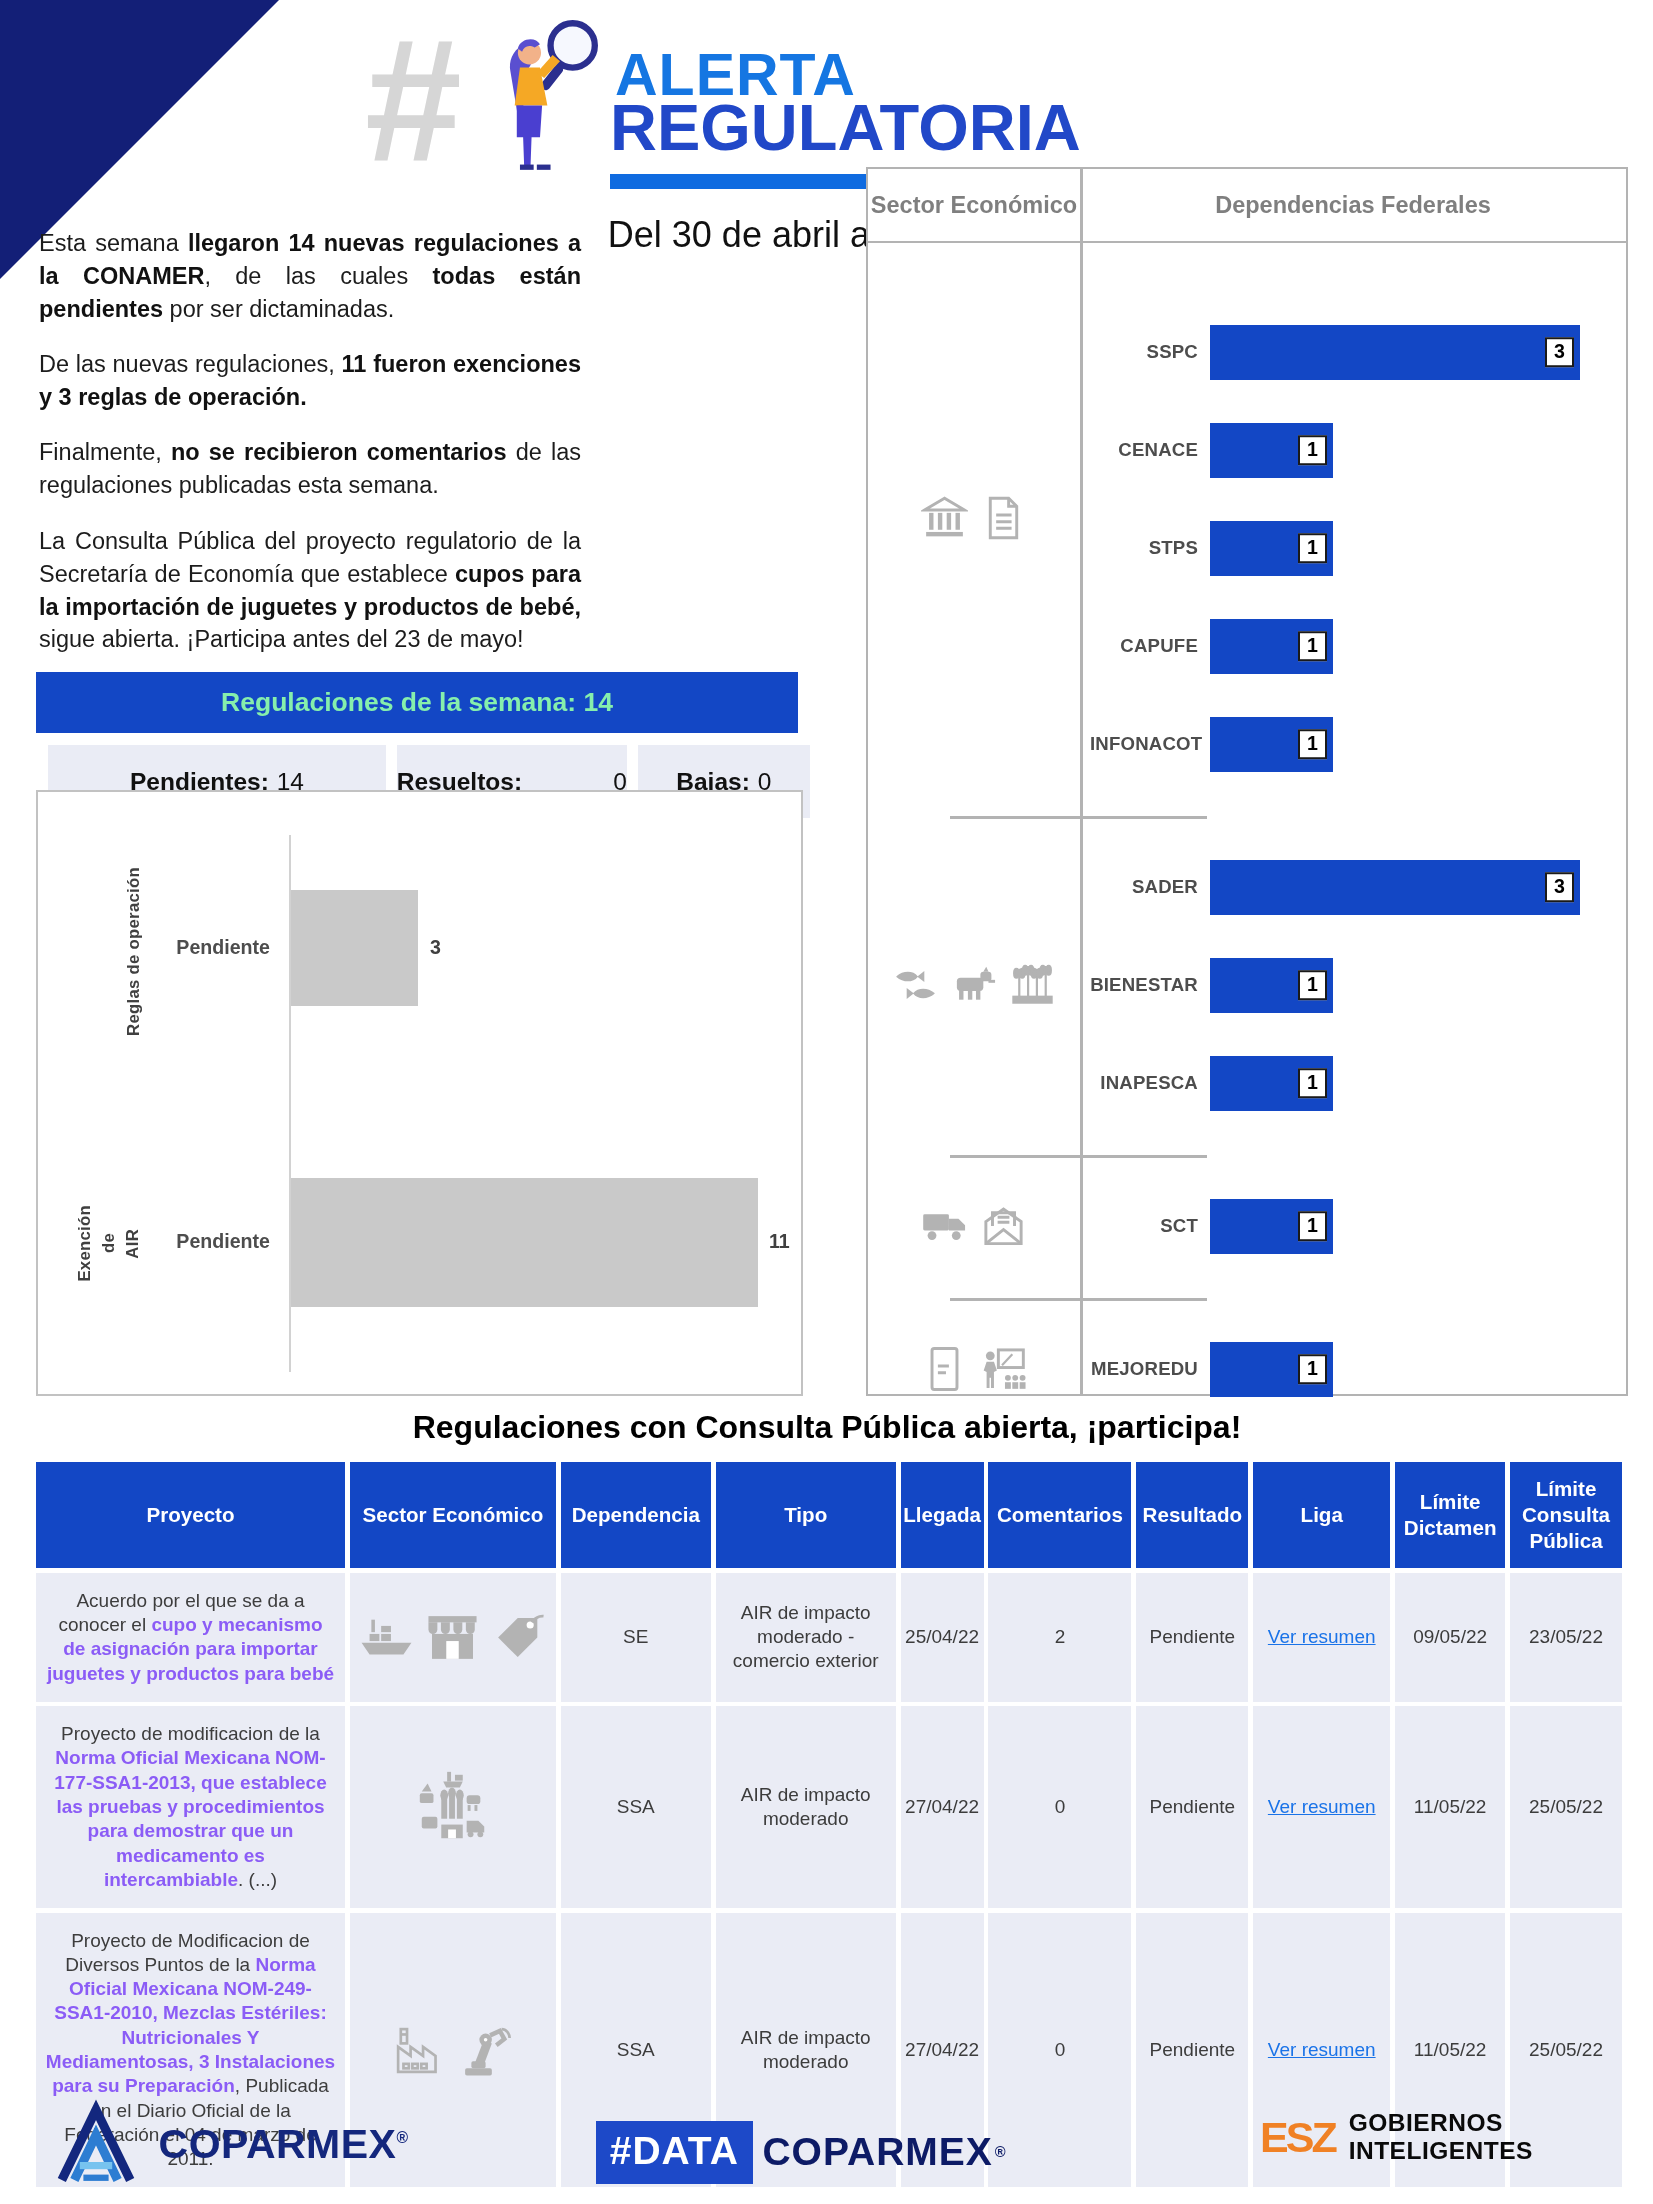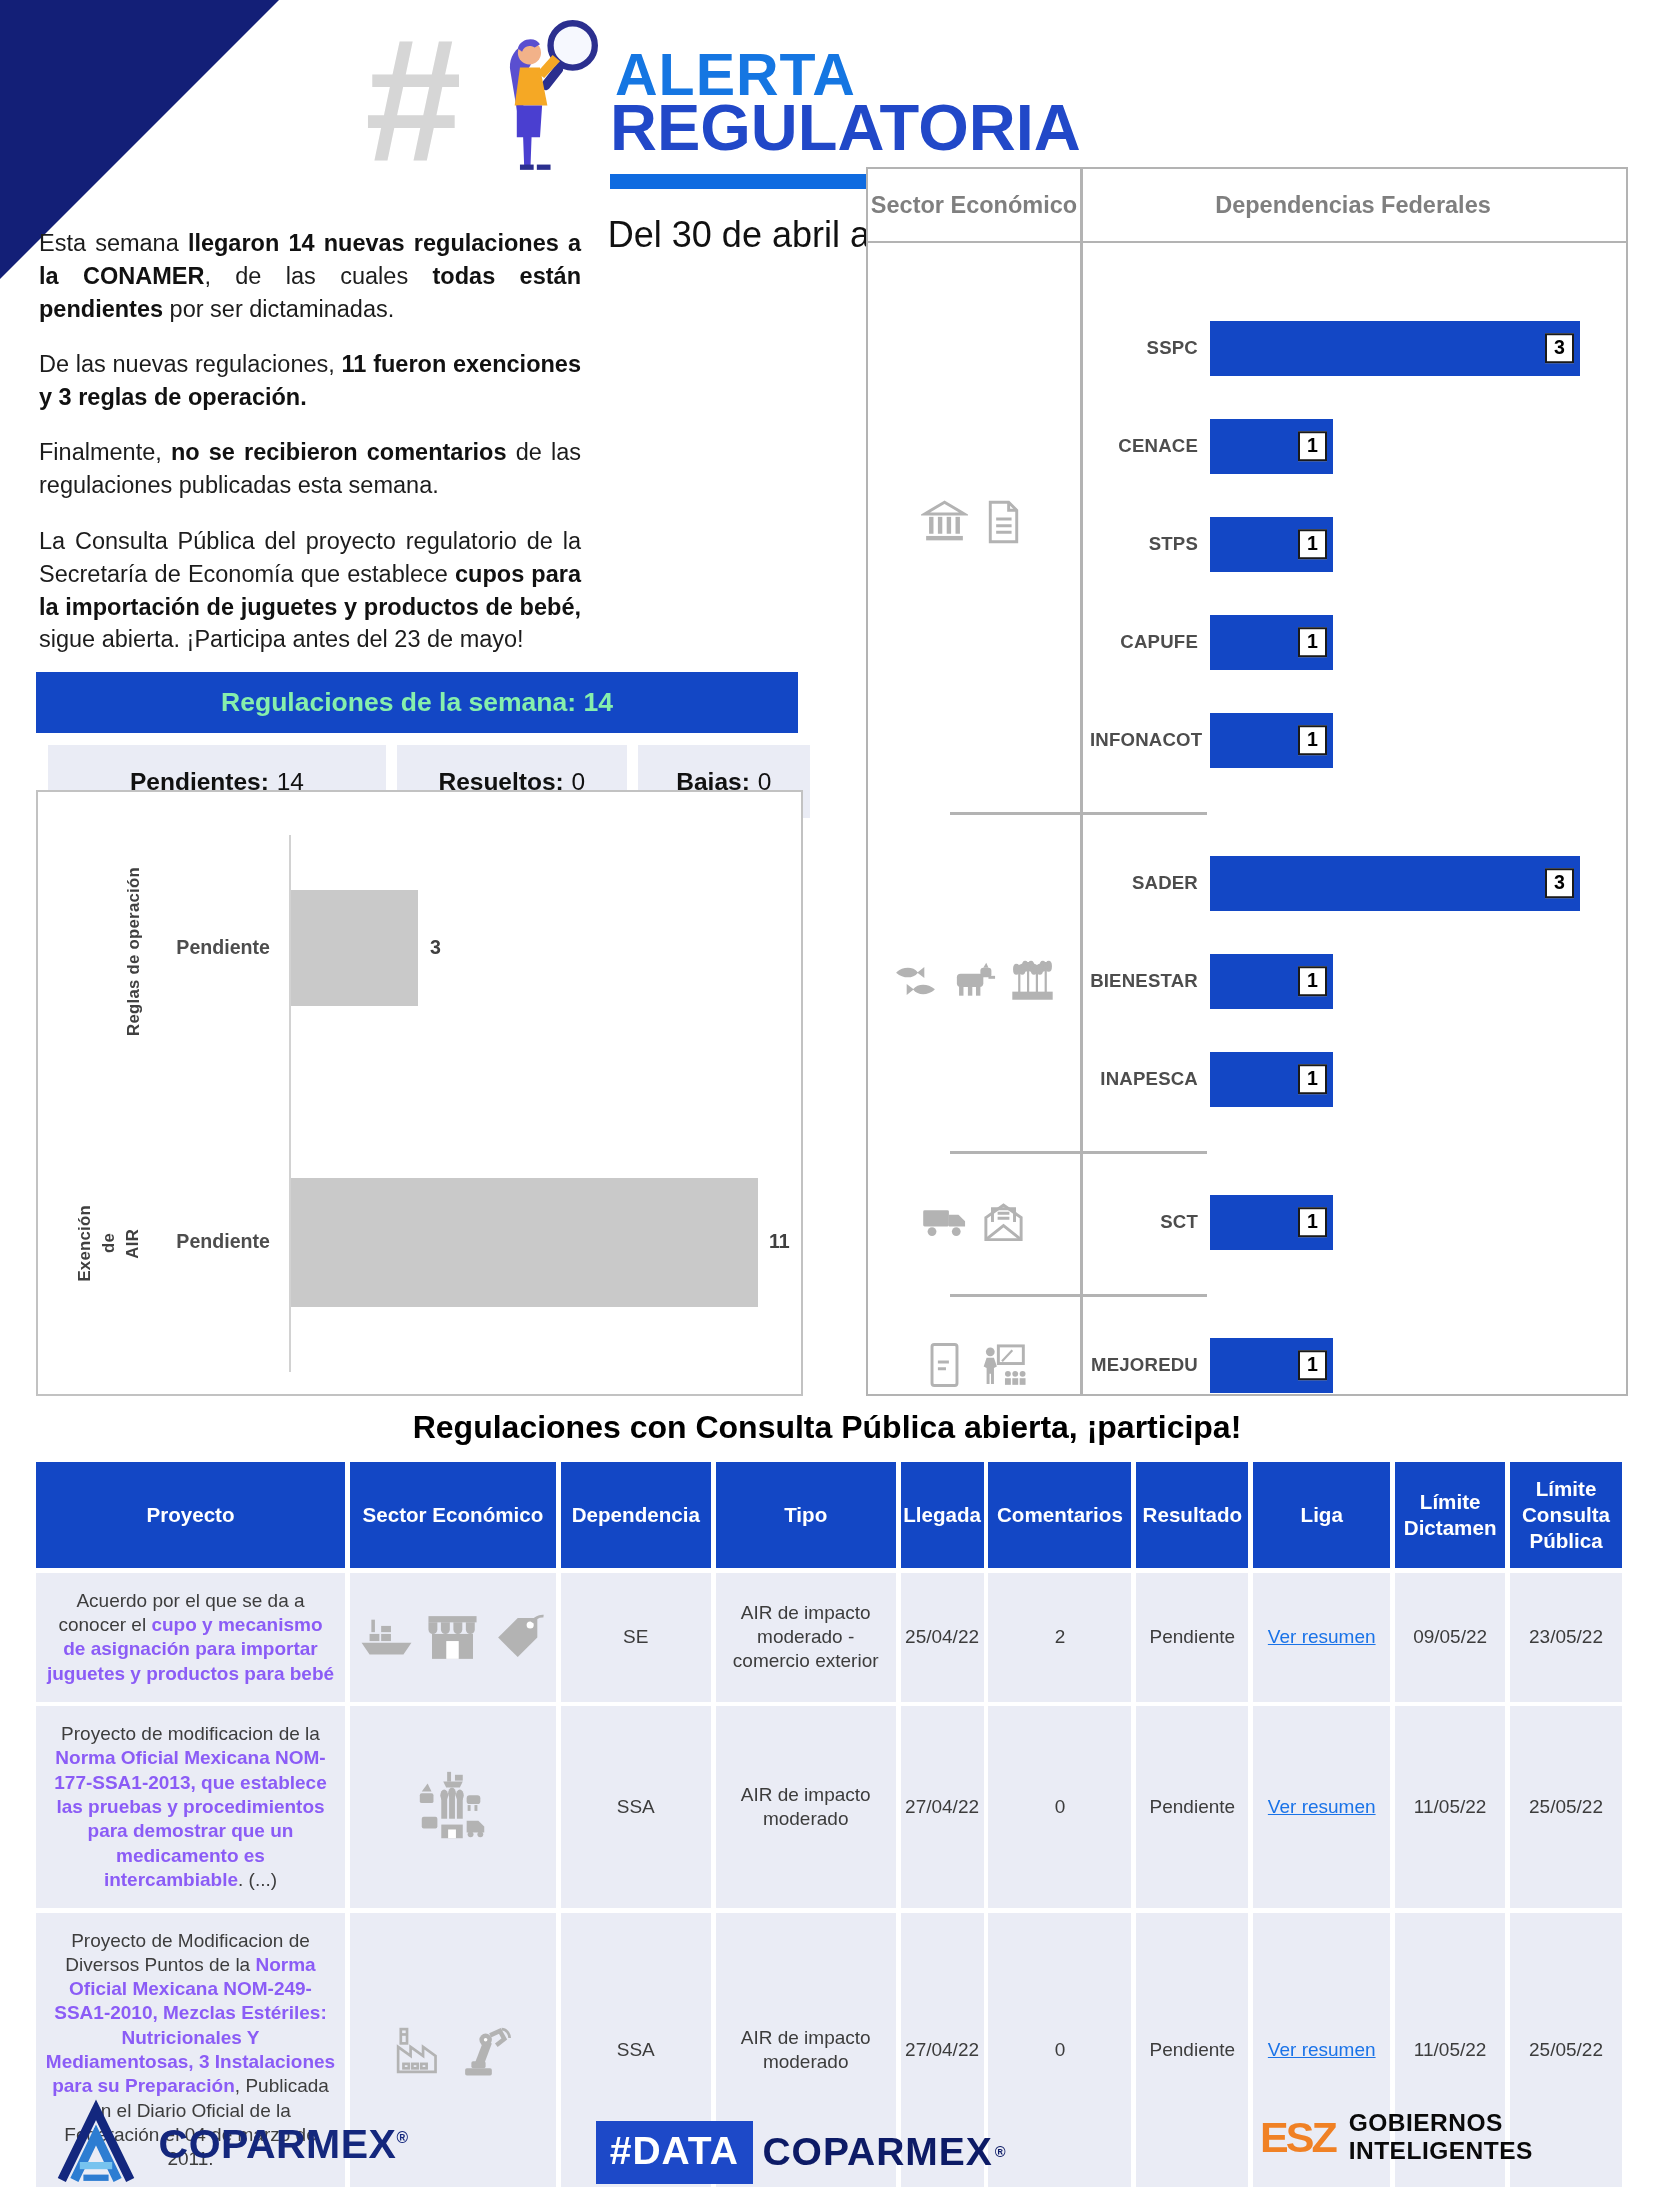--- a/index.html
+++ b/index.html
@@ -18,39 +18,39 @@
   
   .intro{position:absolute;left:39px;top:227px;width:542px;}
   .intro p{margin:0 0 22.5px 0;font-size:23.5px;line-height:1.4;text-align:justify;color:#1c1c1c;}
   .intro b{font-weight:700;color:#111;}
   
   .week-banner{position:absolute;left:36px;top:672px;width:762px;height:61px;background:#1347c5;
       color:#86efac;font-weight:800;font-size:26.5px;display:flex;align-items:center;justify-content:center;}
   .stats-row{position:absolute;left:36px;top:745px;width:762px;height:73px;display:flex;gap:10.8px;margin-left:12px;}
   .stat-cell{background:#eaecf5;display:flex;align-items:center;justify-content:center;font-size:24.5px;color:#111;}
   .stat-cell .lab{font-weight:800;margin-right:7.8px;}
-  .stat-c1{flex:0 0 338px;} .stat-c2{flex:0 0 230px;} .stat-c3{flex:1;}
+  .stat-c1{flex:0 0 338px;} .stat-c2{flex:0 0 230px;justify-content:space-between;} .stat-c3{flex:1;}
   
   .left-chart{position:absolute;left:36px;top:790px;width:763px;height:602px;border:2px solid #c2c2c2;background:#fff;}
   .axis-line{position:absolute;left:251px;top:43px;bottom:21.6px;width:2px;background:#d2d2d2;}
   .rot-label{position:absolute;display:flex;align-items:center;justify-content:center;}
   .rot-line{writing-mode:vertical-rl;transform:rotate(180deg);font-size:16.7px;font-weight:700;color:#404040;
       letter-spacing:0.3px;margin:0 2px;}
   .pend-label{position:absolute;left:116px;width:116px;text-align:right;font-size:19.6px;font-weight:700;color:#4d4d4d;}
   .gray-bar{position:absolute;left:253px;background:#c9c9c9;}
   .gray-val{position:absolute;font-size:19.6px;font-weight:700;color:#404040;}
   
   .dep-chart{position:absolute;left:866px;top:167px;width:758px;height:1225px;border:2.9px solid #b3b3b3;background:#fff;}
   .dep-header{display:flex;height:72px;border-bottom:2.9px solid #b3b3b3;}
   .dep-h-cell{display:flex;align-items:center;justify-content:center;text-align:center;
       font-size:23.5px;font-weight:800;color:#7f7f7f;line-height:1.2;}
   .dep-h-left{width:212px;} .dep-h-right{flex:1;}
   .col-divider{position:absolute;left:212px;top:0;bottom:0;width:2.9px;background:#b3b3b3;}
   .chart-section{position:relative;}
-  .chart-section.first{padding-top:44px;margin-top:12px;}
+  .chart-section.first{padding-top:60px;}
   .dep-row{height:98px;display:flex;align-items:center;padding-left:222px;}
   .dep-label{width:108px;text-align:right;font-size:18.6px;font-weight:700;color:#4d4d4d;margin-right:11.8px;letter-spacing:0.2px;}
   .dep-bar{height:55px;background:#1347c5;position:relative;}
   .value-box{position:absolute;right:5.9px;top:50%;transform:translateY(-50%);background:#fff;border:2px solid #1a1a1a;
       font-size:19.6px;font-weight:700;color:#000;padding:2px 6.9px;line-height:1.1;}
   .section-divider{height:45px;position:relative;}
   .divider-line{position:absolute;left:82px;top:50%;width:257px;height:3.9px;background:#b3b3b3;}
   .icon-group{position:absolute;left:0;top:50%;transform:translateY(-50%);width:212px;
       display:flex;align-items:center;justify-content:center;gap:11.8px;}
   .icon{display:inline-flex;}

